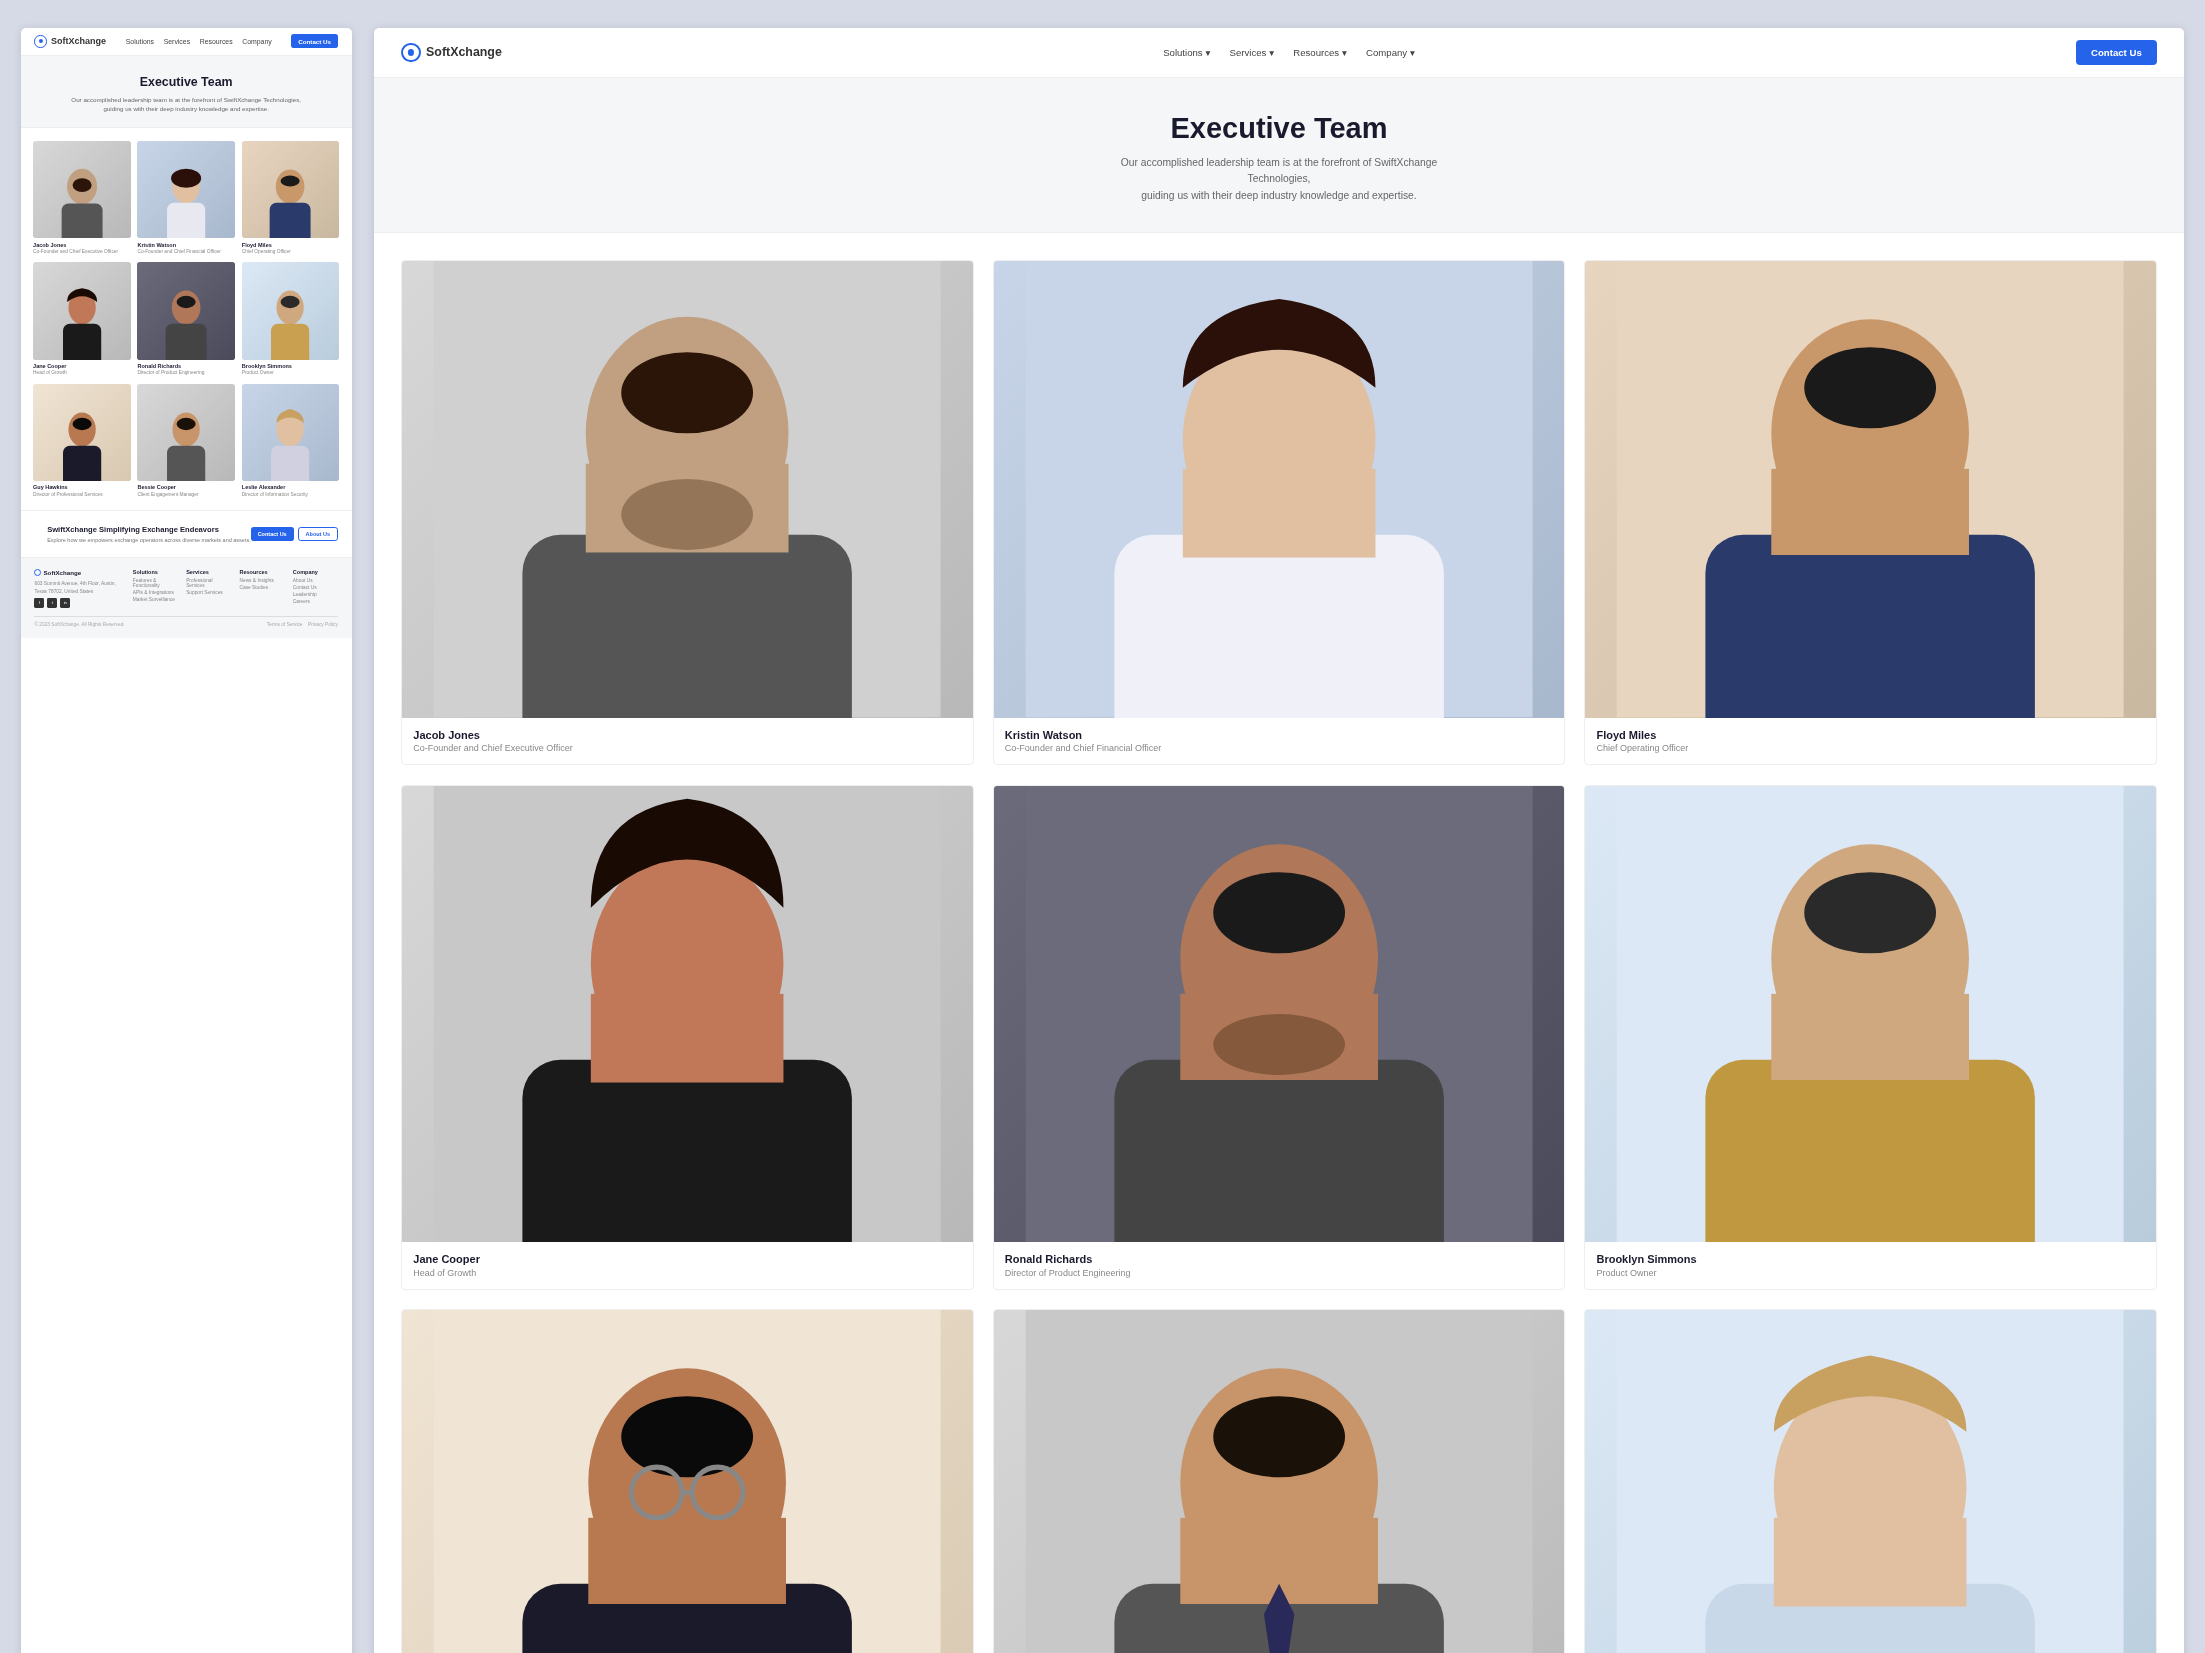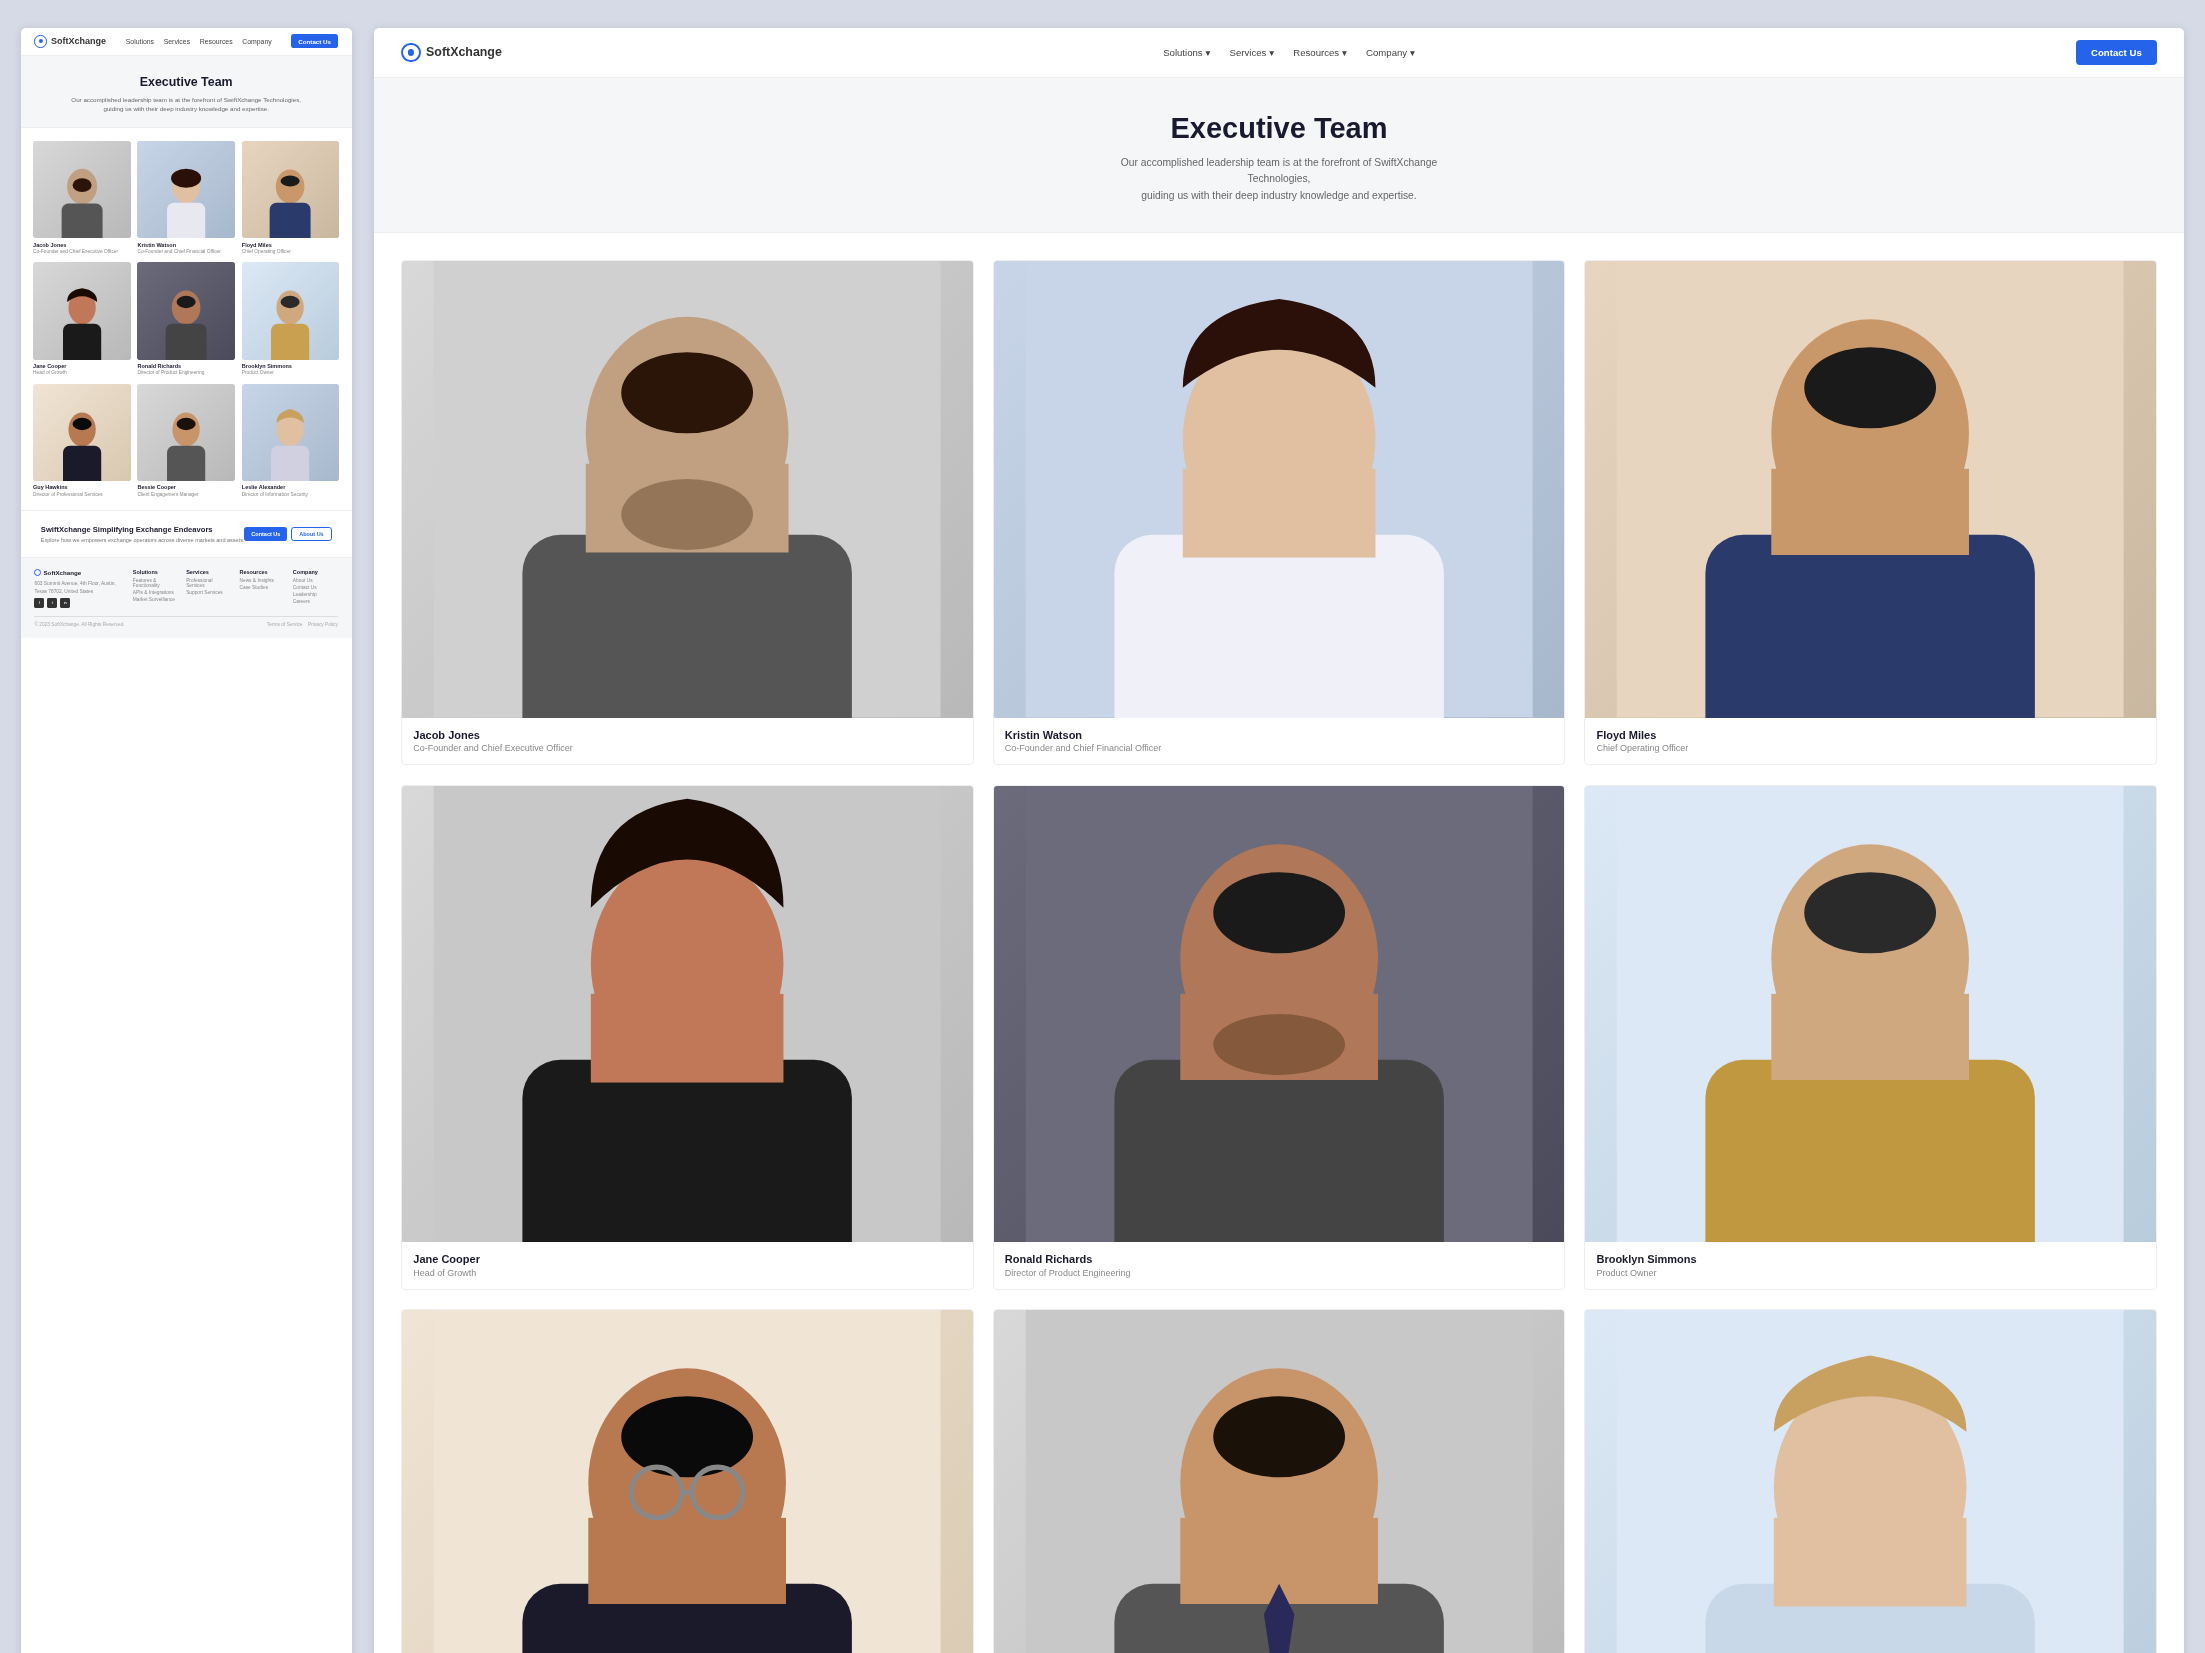--- a/index.html
+++ b/index.html
@@ -126,21 +126,21 @@
       color: #888;
       line-height: 1.3;
     }
 
     
     .cta-left {
       padding: 13.8px;
       border-top: 0.7px solid #eee;
       display: flex;
       align-items: center;
-      justify-content: center;
+      justify-content: flex-end;
     }
     .cta-left-text h3 {
       font-size: 7.6px;
       font-weight: 700;
       color: #1a1a2e;
       margin-bottom: 2.8px;
     }
     .cta-left-text p {
       font-size: 5.5px;
       color: #777;

